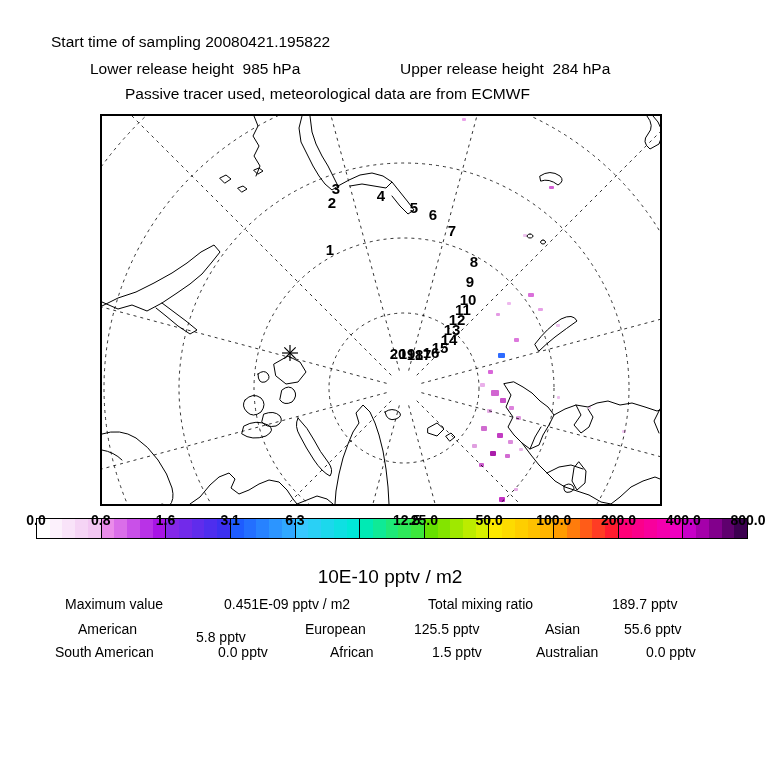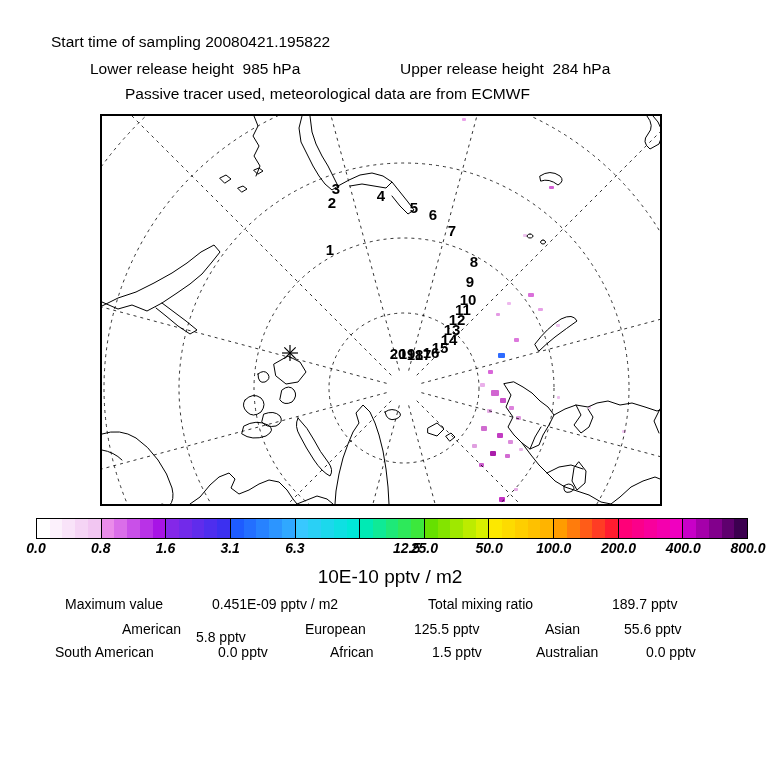--- a/index.html
+++ b/index.html
@@ -9,22 +9,22 @@
   .hdr-title{font-size:17px;font-weight:bold;letter-spacing:0;}
   .hdr-line{font-size:15.5px;}
   #map-frame{position:absolute;left:100px;top:114px;width:562px;height:392px;
              border:2px solid #000;box-sizing:border-box;background:#fff;}
   #map-svg{position:absolute;left:0;top:0;}
   #colorbar{position:absolute;left:36px;top:518px;width:710px;height:19px;
             border:1px solid #000;box-sizing:content-box;display:flex;}
   .cb-seg{display:flex;flex:1 1 0;border-left:1px solid #000;}
   .cb-seg:first-child{border-left:none;}
   .cb-sub{flex:1 1 0;}
-  .cb-tick{position:absolute;top:540px;transform:translateX(-50%);
-           font-size:14px;font-weight:bold;white-space:pre;font-style:italic;}
+  .cb-tick{position:absolute;top:512px;transform:translateX(-50%);
+           font-size:14px;font-weight:bold;white-space:pre;}
   .cb-unit{font-size:19px;}
   .stat{font-size:14px;}
   .traj-num{font-family:"Liberation Sans","DejaVu Sans",sans-serif;font-weight:bold;font-size:15px;}
 </style>
 </head>
 <body>
 
 <div id="page">
 
   <div class="abs hdr-line" style="left:18px;top:33px;margin-left:33px;">Start time of sampling 20080421.195822</div>
@@ -236,25 +236,25 @@
       <div class="cb-tick" style="left: 424.364px;">25.0</div>
       <div class="cb-tick" style="left: 489.091px;">50.0</div>
       <div class="cb-tick" style="left: 553.818px;">100.0</div>
       <div class="cb-tick" style="left: 618.545px;">200.0</div>
       <div class="cb-tick" style="left: 683.273px;">400.0</div>
       <div class="cb-tick" style="left: 748px;">800.0</div>
     </div>
   <div class="abs cb-unit" style="left:390px;top:566px;transform:translateX(-50%);">10E-10 pptv / m2</div>
 
   <div class="abs stat" style="left:65px;top:596px;">Maximum value</div>
-  <div class="abs stat" style="left:212px;top:596px;text-align:center;">0.451E-09 pptv / m2</div>
+  <div class="abs stat" style="left:224px;top:596px;text-align:center;">0.451E-09 pptv / m2</div>
   <div class="abs stat" style="left:428px;top:596px;">Total mixing ratio</div>
   <div class="abs stat" style="left:612px;top:596px;">189.7 pptv</div>
 
-  <div class="abs stat" style="left:78px;top:621px;margin-left:44px;">American</div>
+  <div class="abs stat" style="left:78px;top:621px;">American</div>
   <div class="abs stat" style="left:196px;top:621px;margin-top:8px;">5.8 pptv</div>
   <div class="abs stat" style="left:305px;top:621px;">European</div>
   <div class="abs stat" style="left:414px;top:621px;">125.5 pptv</div>
   <div class="abs stat" style="left:545px;top:621px;">Asian</div>
   <div class="abs stat" style="left:624px;top:621px;">55.6 pptv</div>
 
   <div class="abs stat" style="left:55px;top:644px;">South American</div>
   <div class="abs stat" style="left:218px;top:644px;">0.0 pptv</div>
   <div class="abs stat" style="left:330px;top:644px;">African</div>
   <div class="abs stat" style="left:432px;top:644px;">1.5 pptv</div>

